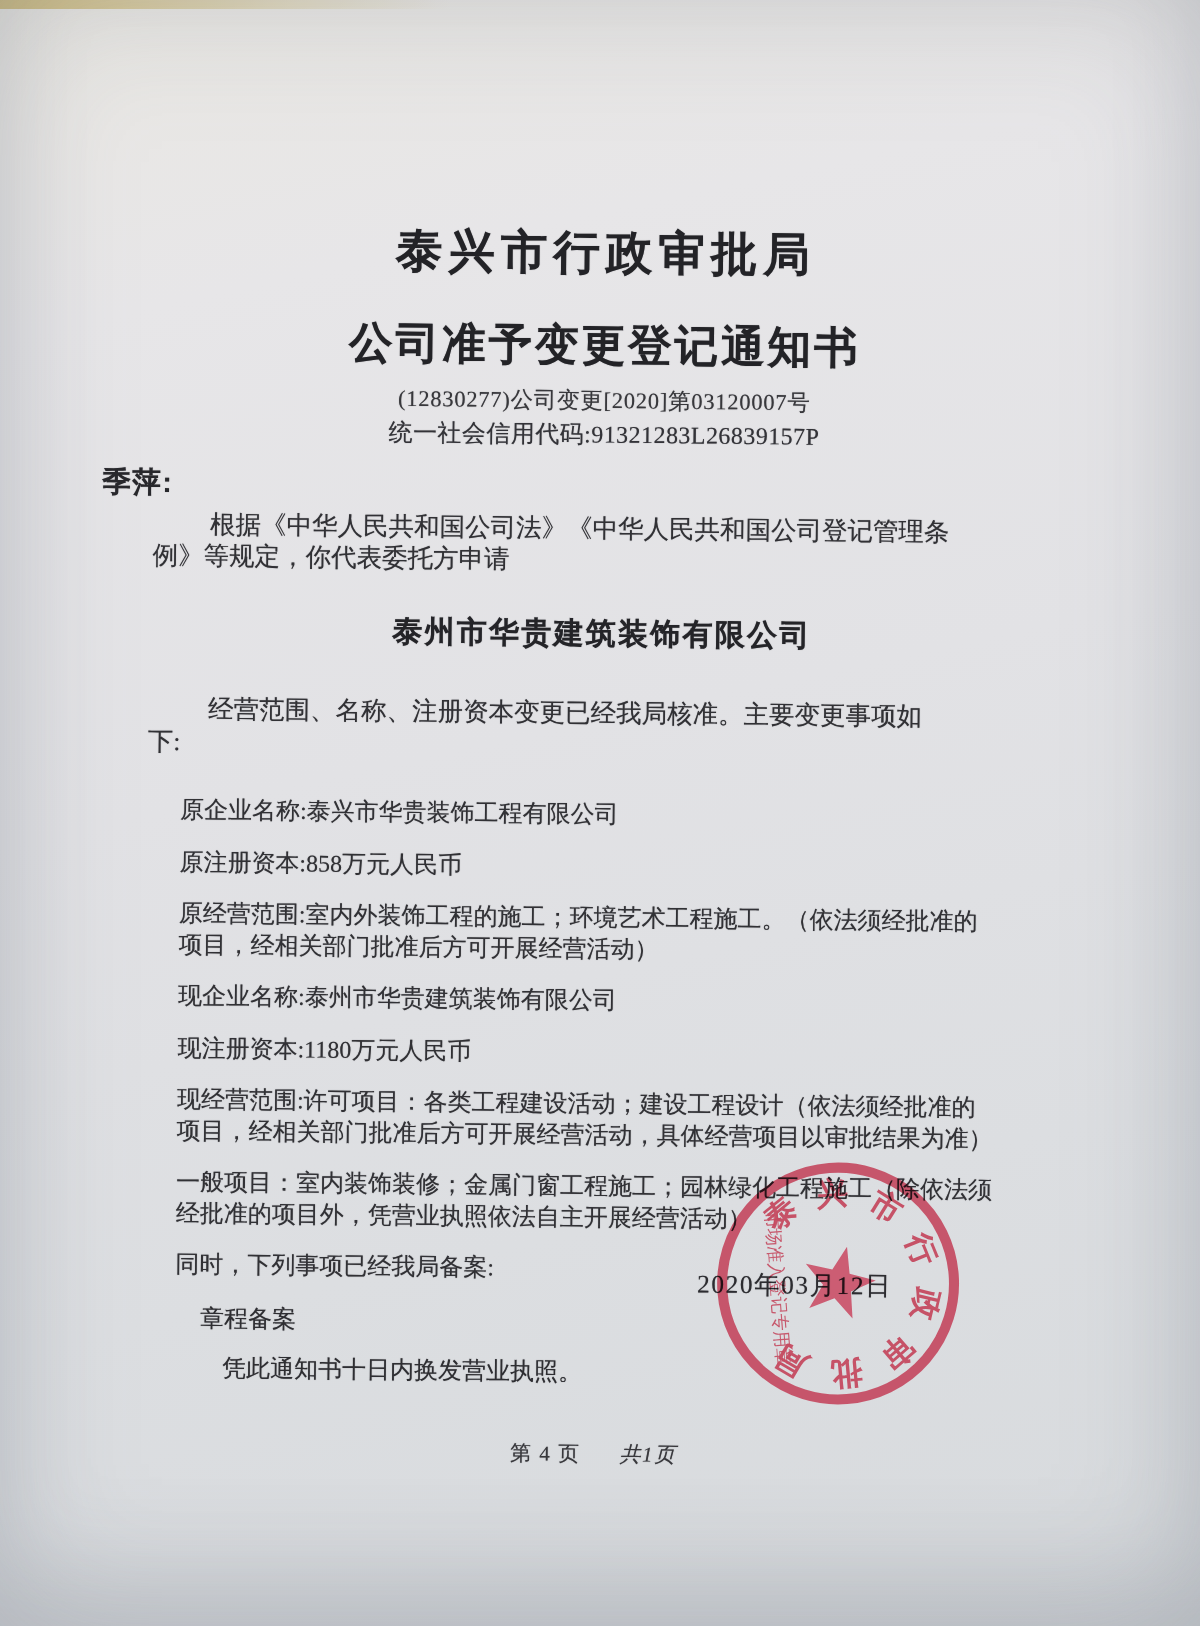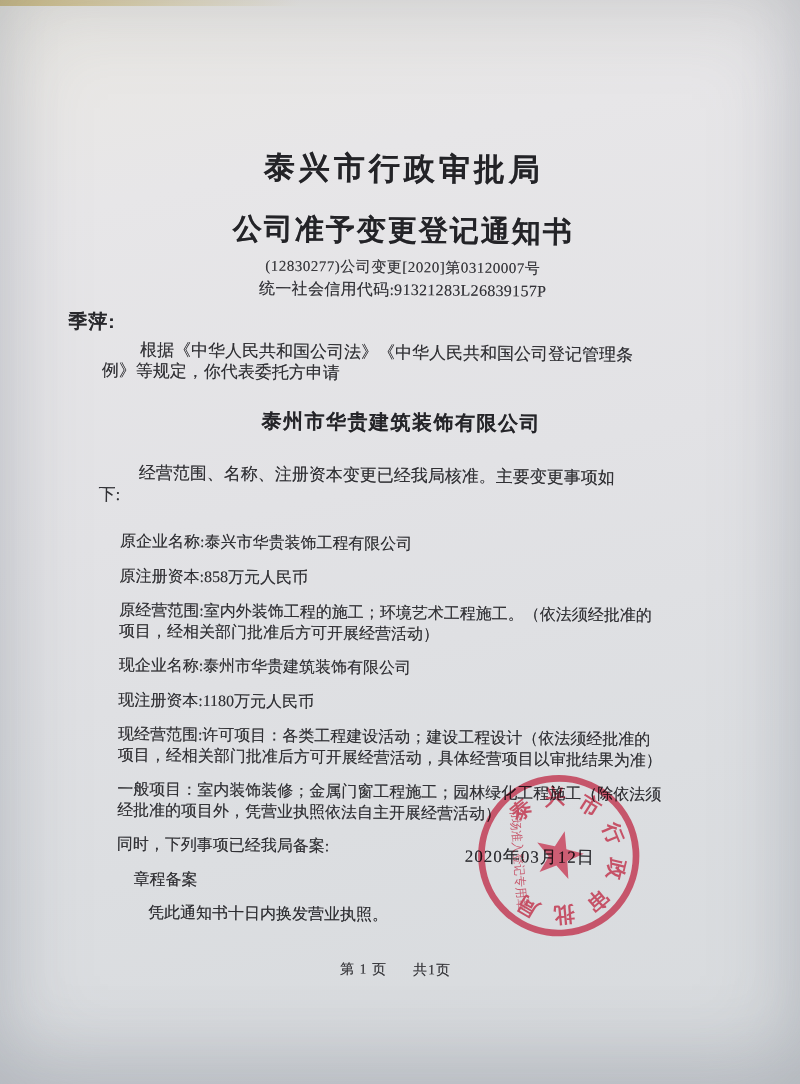--- a/index.html
+++ b/index.html
@@ -56,21 +56,21 @@
     position:absolute;left:468px;top:844px;font-size:17px;color:#2c2c30;letter-spacing:1px;z-index:1;
   }
   .seal{
     position:absolute;left:478px;top:770px;width:168px;height:168px;z-index:2;
     opacity:.9;mix-blend-mode:multiply;pointer-events:none;
   }
   .footer{
     position:absolute;left:0;top:961px;width:100%;text-align:center;
     font-size:14px;color:#38383c;letter-spacing:1px;
   }
-  .footer .total{margin-left:26px;}
+  .footer .total{margin-left:26px;font-style:italic;}
 </style>
 </head>
 <body>
 
 <div class="paper-edge"></div>
 
 <div class="sheet">
 
   <div class="agency t">泰兴市行政审批局</div>
 
@@ -142,18 +142,18 @@
           <text transform="translate(157.1 57.8) rotate(53.6)" dominant-baseline="central">审</text>
           <text transform="translate(171.0 99.1) rotate(89.3)" dominant-baseline="central">批</text>
           <text transform="translate(158.2 140.7) rotate(125.0)" dominant-baseline="central">局</text>
         </g>
       <path transform="translate(100 100)" fill="#c8435c" opacity=".93" d="M0,-30 L7.05,-9.7 L28.5,-9.3 L11.4,3.7 L17.6,24.3 L0,12 L-17.6,24.3 L-11.4,3.7 L-28.5,-9.3 L-7.05,-9.7 Z"></path>
       <text id="seal-designation" x="100" y="153" text-anchor="middle" textLength="122" lengthAdjust="spacingAndGlyphs" font-family="Liberation Sans, DejaVu Sans, sans-serif" font-size="14.5" fill="#c23a52" opacity=".9">市场准入登记专用章</text>
     </g>
   </svg>
 
   <div class="footer">
-    <span class="t">第 1 页</span><span class="total t">共1页</span>
+    <span class="t">第 4 页</span><span class="total t">共1页</span>
   </div>
 
 </div>
 
 <div class="vignette"></div>
 
 </body></html>

